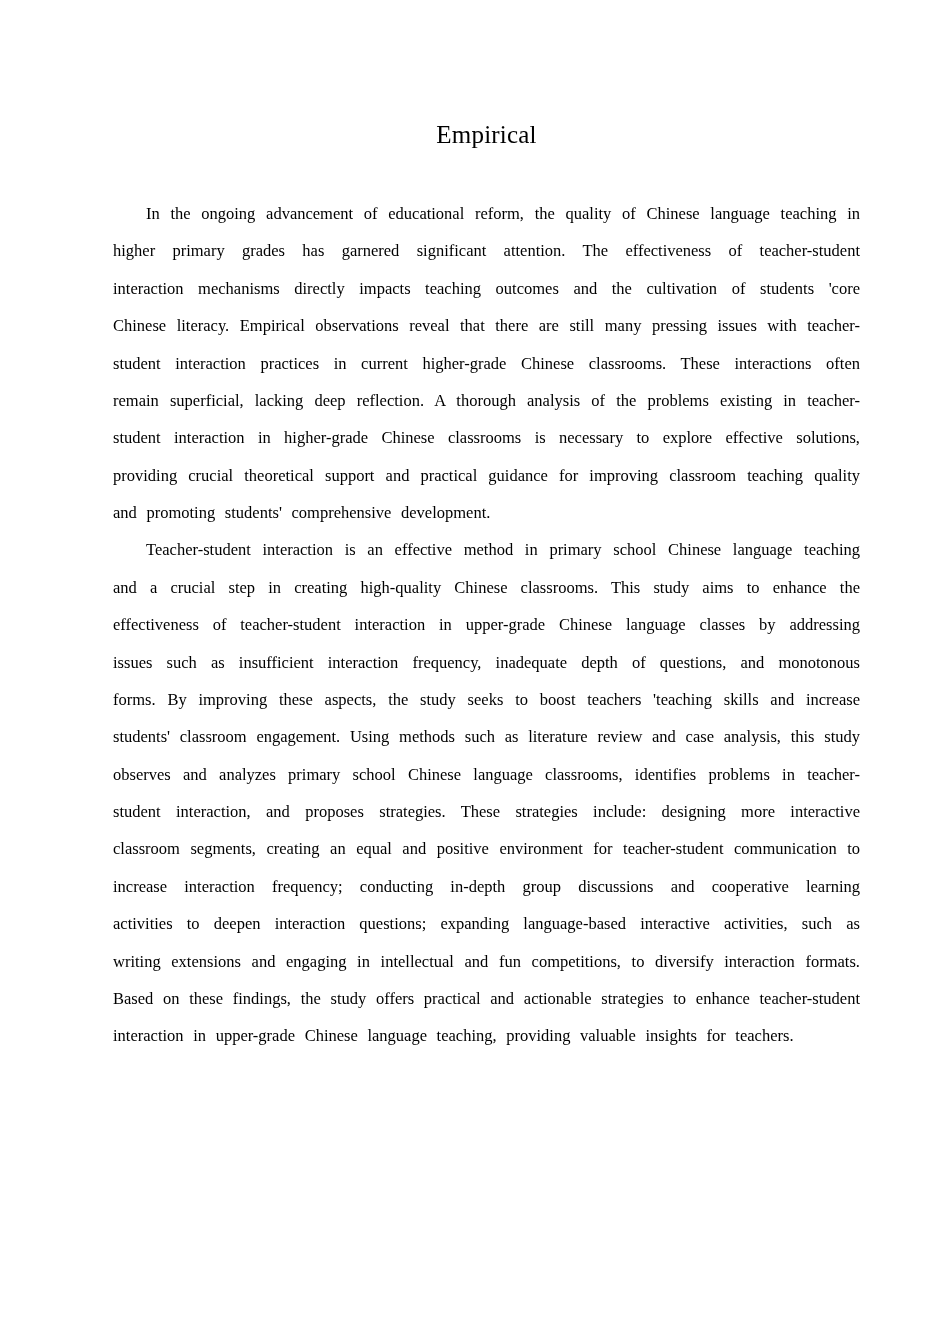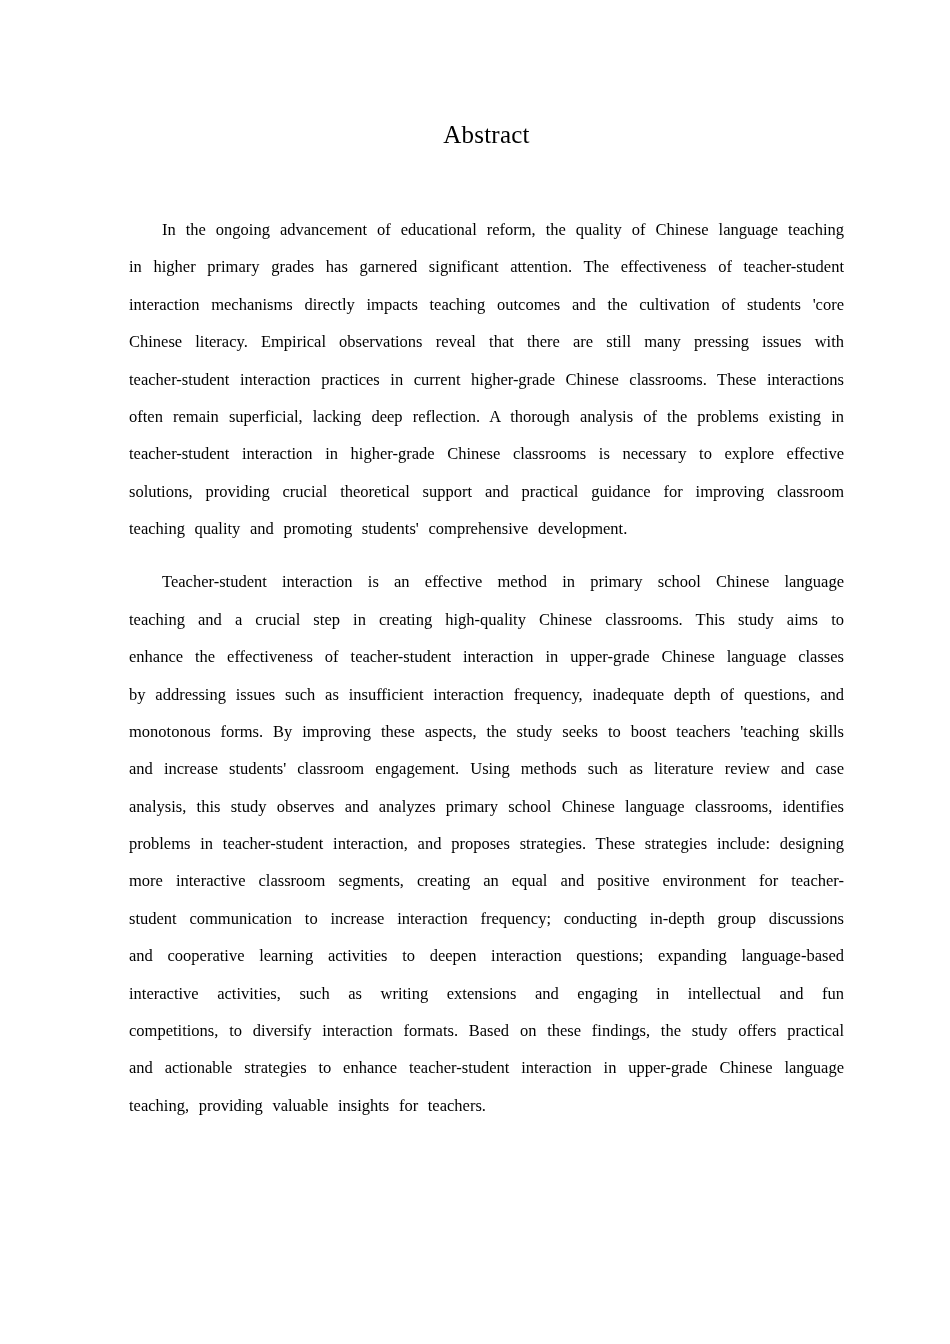--- a/index.html
+++ b/index.html
@@ -33,38 +33,38 @@
     top: 195px;
     left: 113px;
     width: 747px;
     font-size: 16.5px;
     line-height: 37.38px;
     text-align: justify;
     text-justify: inter-word;
     word-spacing: 5.5px;
   }
   .doc-body p {
-    margin: 16px;
+    margin: 0;
     padding: 0;
     text-indent: 33px;
   }
   .page-footer {
     position: absolute;
     top: 1244px;
     left: 0;
     width: 936px;
     text-align: center;
     font-size: 15px;
     line-height: 20px;
   }
 </style>
 </head>
 <body>
 
 <div class="page">
-  <h1 class="doc-title">Abstract</h1>
+  <h1 class="doc-title">Empirical</h1>
 
   <div class="doc-body">
     <p>In the ongoing advancement of educational reform, the quality of Chinese language teaching in higher primary grades has garnered significant attention. The effectiveness of teacher-student interaction mechanisms directly impacts teaching outcomes and the cultivation of students 'core Chinese literacy. Empirical observations reveal that there are still many pressing issues with teacher-student interaction practices in current higher-grade Chinese classrooms. These interactions often remain superficial, lacking deep reflection. A thorough analysis of the problems existing in teacher-student interaction in higher-grade Chinese classrooms is necessary to explore effective solutions, providing crucial theoretical support and practical guidance for improving classroom teaching quality and promoting students' comprehensive development.</p>
     <p>Teacher-student interaction is an effective method in primary school Chinese language teaching and a crucial step in creating high-quality Chinese classrooms. This study aims to enhance the effectiveness of teacher-student interaction in upper-grade Chinese language classes by addressing issues such as insufficient interaction frequency, inadequate depth of questions, and monotonous forms. By improving these aspects, the study seeks to boost teachers 'teaching skills and increase students' classroom engagement. Using methods such as literature review and case analysis, this study observes and analyzes primary school Chinese language classrooms, identifies problems in teacher-student interaction, and proposes strategies. These strategies include: designing more interactive classroom segments, creating an equal and positive environment for teacher-student communication to increase interaction frequency; conducting in-depth group discussions and cooperative learning activities to deepen interaction questions; expanding language-based interactive activities, such as writing extensions and engaging in intellectual and fun competitions, to diversify interaction formats. Based on these findings, the study offers practical and actionable strategies to enhance teacher-student interaction in upper-grade Chinese language teaching, providing valuable insights for teachers.</p>
   </div>
 
 </div>
 
 </body></html>

